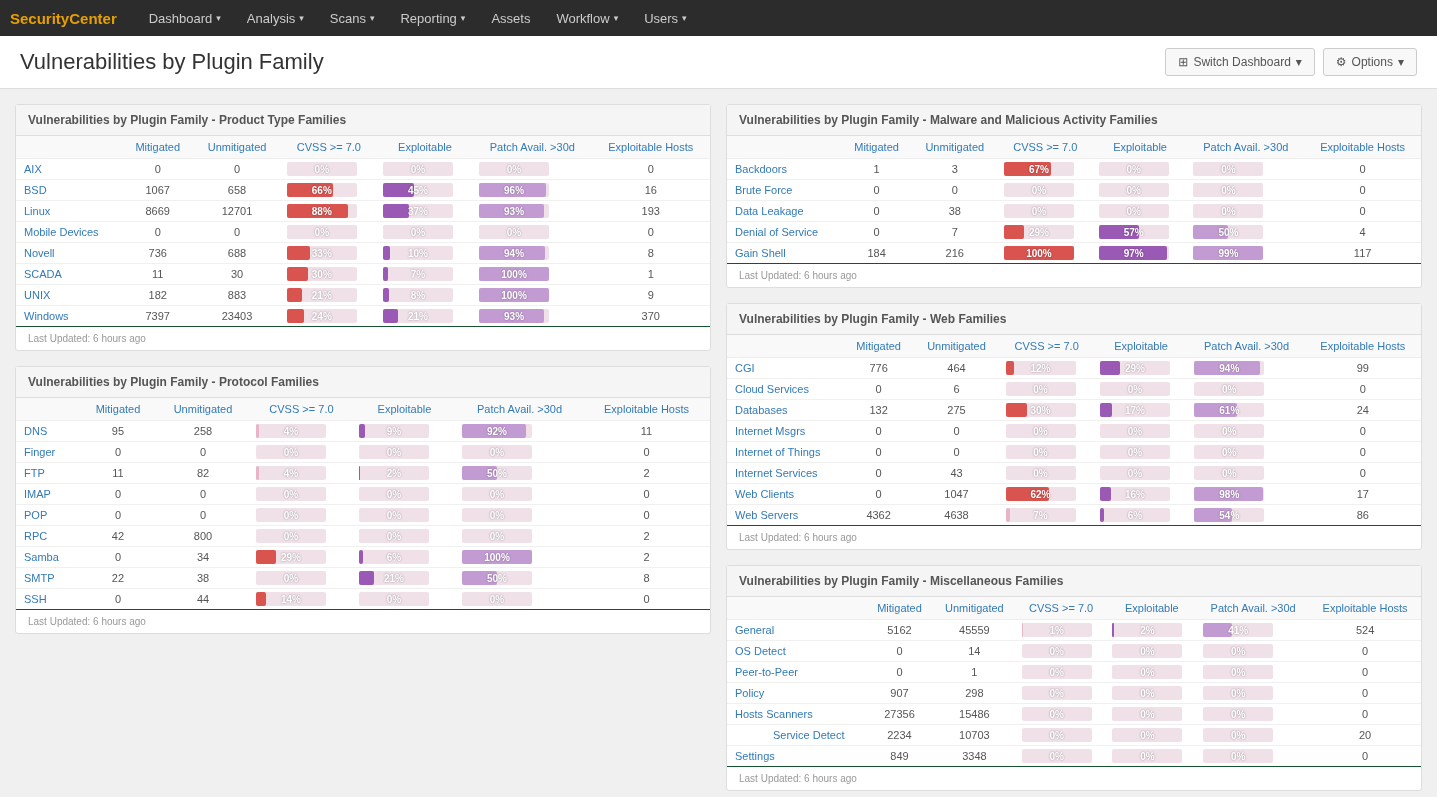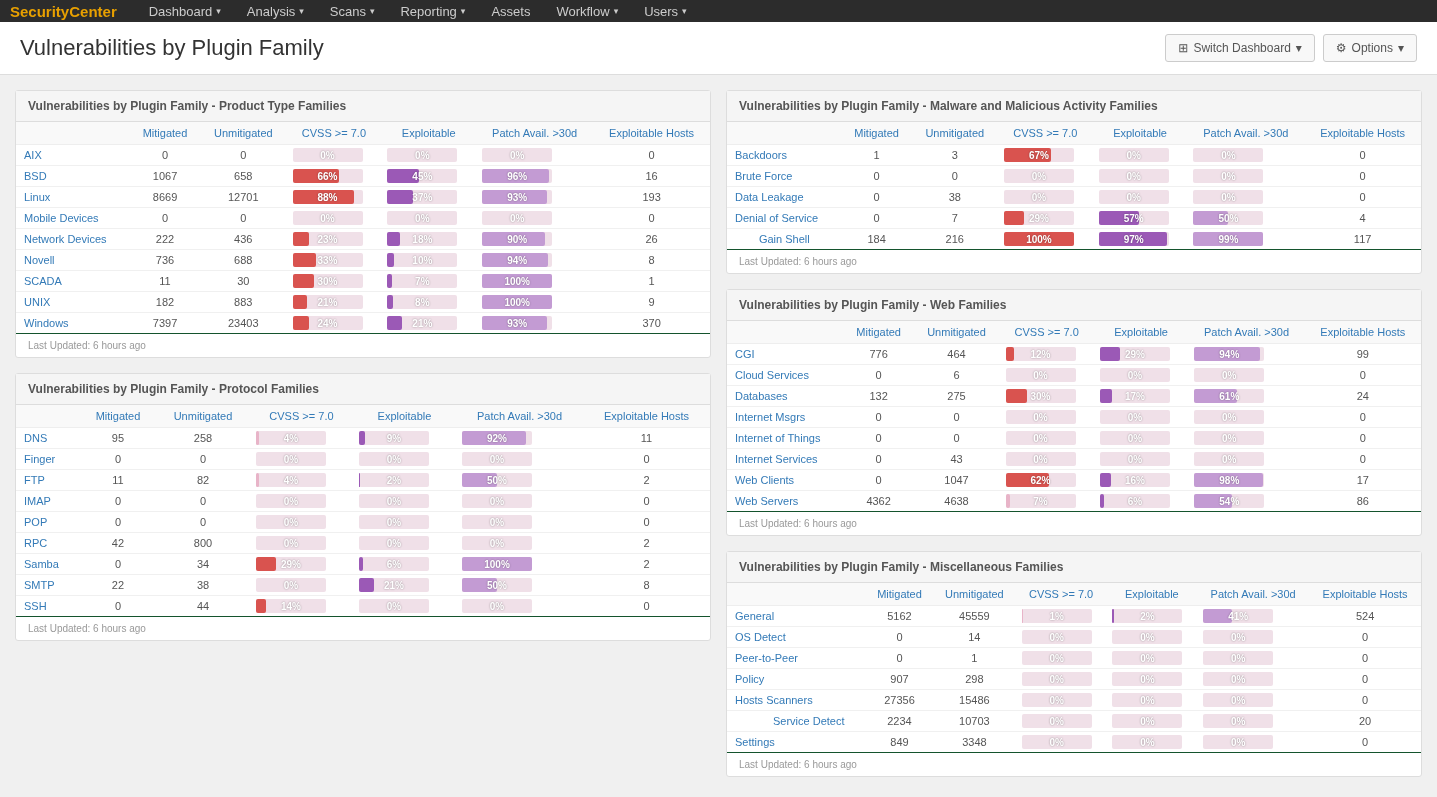--- a/index.html
+++ b/index.html
@@ -4,21 +4,21 @@
   <style>
     * { box-sizing: border-box; margin: 0; padding: 0; }
     body { font-family: Arial, sans-serif; font-size: 12px; background: #f0f0f0; color: #333; }
 
     
     .top-nav {
       background: #2c2c2c;
       color: #ccc;
       display: flex;
       align-items: center;
-      height: 22px;
+      height: 36px;
       padding: 0 10px;
     }
     .brand {
       color: #fff;
       font-size: 15px;
       font-weight: bold;
       margin-right: 20px;
       white-space: nowrap;
     }
     .brand span { color: #e8a000; }
@@ -322,44 +322,20 @@
                 </td>
                 <td class="bar-cell">
                   <div class="bar-container">
                     <div class="bar-fill" style="width: 0%; background: rgb(195, 155, 211);"></div>
                     <span class="bar-label">0%</span>
                   </div>
                 </td>
                 <td>0</td>
               </tr>
               <tr>
-                <td style="color: rgb(51, 122, 183); cursor: pointer;">Network Devices</td>
-                <td>222</td>
-                <td>436</td>
-                <td class="bar-cell">
-                  <div class="bar-container">
-                    <div class="bar-fill" style="width: 23%; background: rgb(217, 83, 79);"></div>
-                    <span class="bar-label">23%</span>
-                  </div>
-                </td>
-                <td class="bar-cell">
-                  <div class="bar-container">
-                    <div class="bar-fill" style="width: 18%; background: rgb(155, 89, 182);"></div>
-                    <span class="bar-label">18%</span>
-                  </div>
-                </td>
-                <td class="bar-cell">
-                  <div class="bar-container">
-                    <div class="bar-fill" style="width: 90%; background: rgb(195, 155, 211);"></div>
-                    <span class="bar-label">90%</span>
-                  </div>
-                </td>
-                <td>26</td>
-              </tr>
-              <tr>
                 <td style="color: rgb(51, 122, 183); cursor: pointer;">Novell</td>
                 <td>736</td>
                 <td>688</td>
                 <td class="bar-cell">
                   <div class="bar-container">
                     <div class="bar-fill" style="width: 33%; background: rgb(217, 83, 79);"></div>
                     <span class="bar-label">33%</span>
                   </div>
                 </td>
                 <td class="bar-cell">
@@ -802,21 +778,21 @@
                 </td>
                 <td class="bar-cell">
                   <div class="bar-container">
                     <div class="bar-fill" style="width: 50%; background: rgb(195, 155, 211);"></div>
                     <span class="bar-label">50%</span>
                   </div>
                 </td>
                 <td>4</td>
               </tr>
               <tr>
-                <td style="color: rgb(51, 122, 183); cursor: pointer; text-align: center;">Gain Shell</td>
+                <td style="color: rgb(51, 122, 183); cursor: pointer;">Gain Shell</td>
                 <td>184</td>
                 <td>216</td>
                 <td class="bar-cell">
                   <div class="bar-container">
                     <div class="bar-fill" style="width: 100%; background: rgb(217, 83, 79);"></div>
                     <span class="bar-label">100%</span>
                   </div>
                 </td>
                 <td class="bar-cell">
                   <div class="bar-container">

